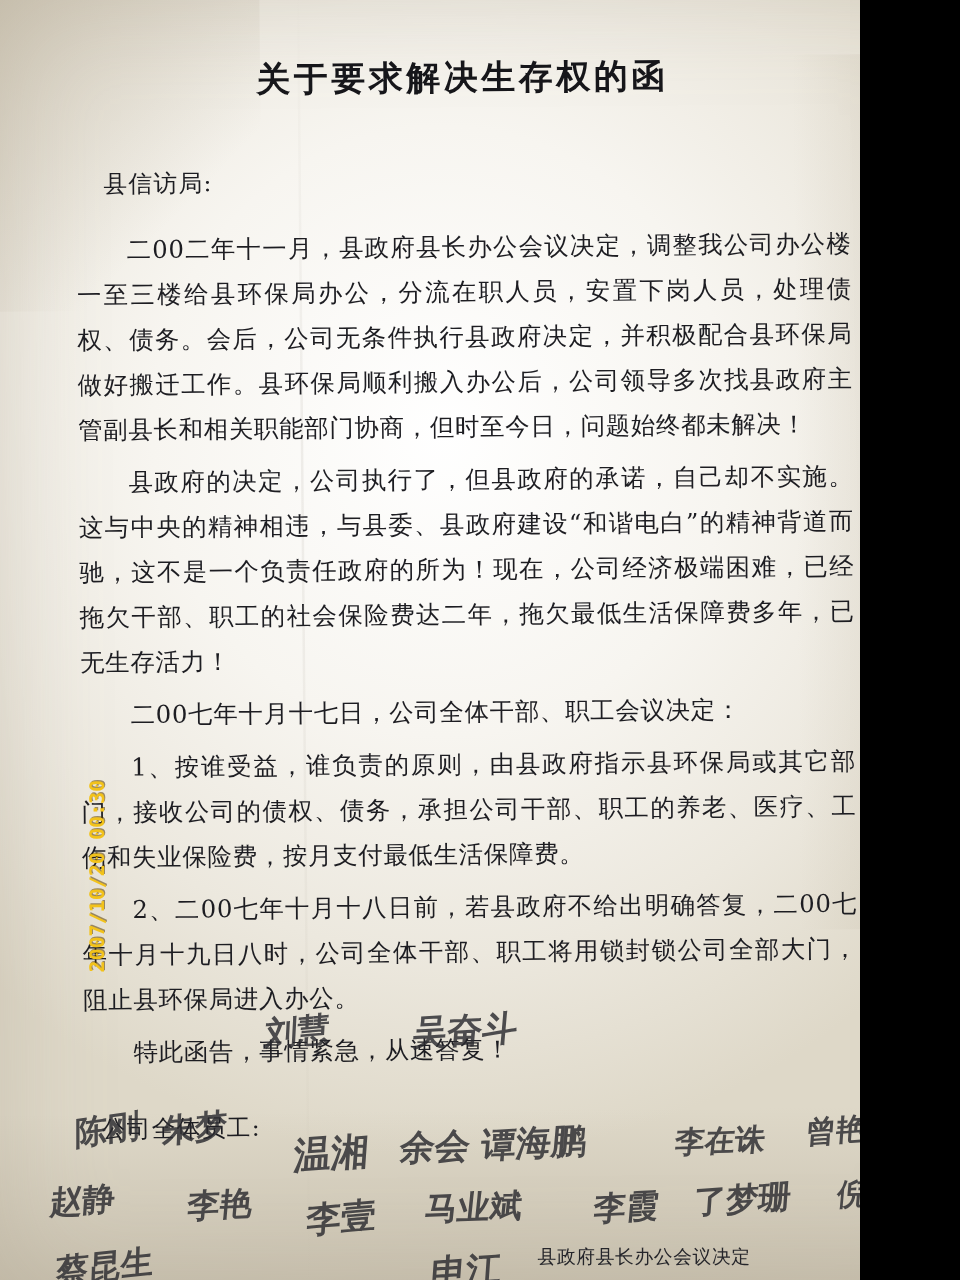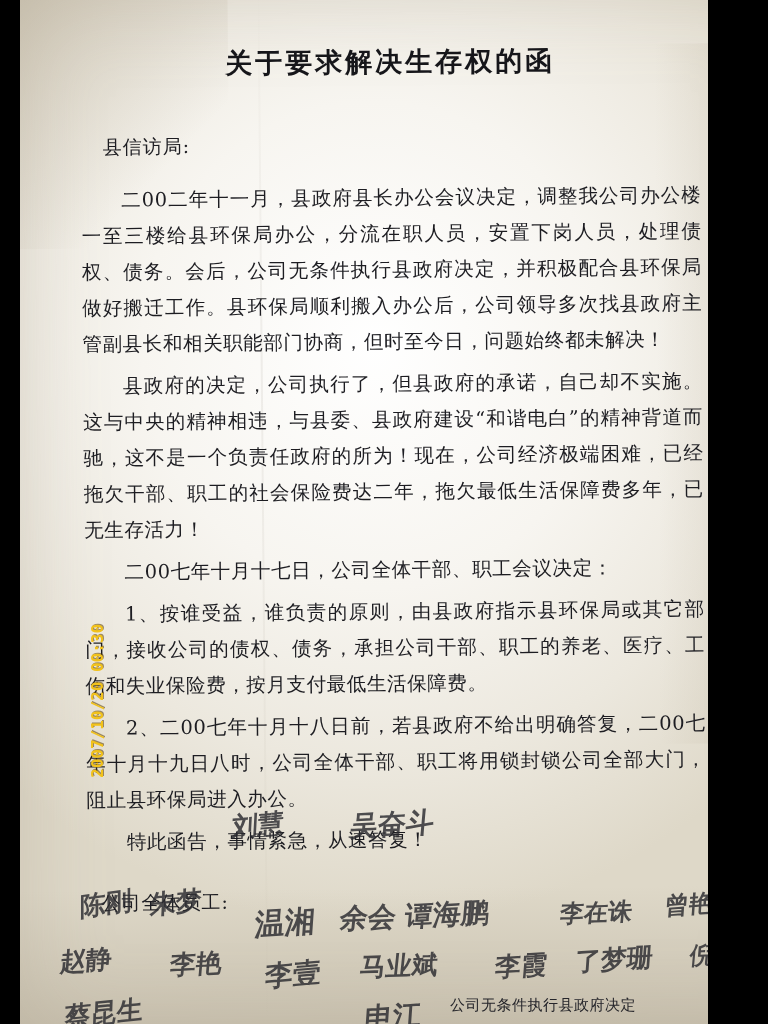--- a/index.html
+++ b/index.html
@@ -7,21 +7,20 @@
     padding: 0;
     background: #000;
   }
   #page {
     position: relative;
     width: 688px;
     height: 1024px;
     overflow: hidden;
     background: #c8bba0;
     font-family: "DejaVu Sans", sans-serif;
-    margin-left: 20px;
   }
   
   #paper {
     position: absolute;
     left: -8px;
     top: -14px;
     width: 790px;
     height: 1055px;
     background:
       radial-gradient(ellipse 70% 55% at 46% 34%, #ffffff 0%, #f7f5f0 42%, #ece8de 72%, #ded8c8 100%);
@@ -184,16 +183,16 @@
       <div class="hand" style="left: 245px; top: 958px; font-size: 28px; transform: rotate(-5deg) skewX(-8deg);">李壹</div>
       <div class="hand" style="left: 340px; top: 950px; font-size: 26px; transform: rotate(-2deg) skewX(-8deg);">马业斌</div>
       <div class="hand" style="left: 475px; top: 950px; font-size: 26px; transform: rotate(-3deg) skewX(-8deg);">李霞</div>
       <div class="hand" style="left: 555px; top: 945px; font-size: 26px; transform: rotate(-4deg) skewX(-8deg);">了梦珊</div>
       <div class="hand" style="left: 670px; top: 940px; font-size: 24px; transform: rotate(-3deg) skewX(-8deg);">倪丽英</div>
       <div class="hand" style="left: 45px; top: 1000px; font-size: 26px; transform: rotate(-6deg) skewX(-8deg);">蔡昆生</div>
       <div class="hand" style="left: 345px; top: 1000px; font-size: 28px; transform: rotate(-4deg) skewX(-8deg);">申江</div>
       <div class="hand" style="left: 700px; top: 995px; font-size: 24px; transform: rotate(-5deg) skewX(-8deg);">张金水</div>
     </div>
 
-  <div id="footer-company">公司无条件执行县政府决定</div>
+  <div id="footer-company">县政府县长办公会议决定</div>
 
   <div id="timestamp">2007/10/20 00:30</div>
 </div>
 
 </body></html>

